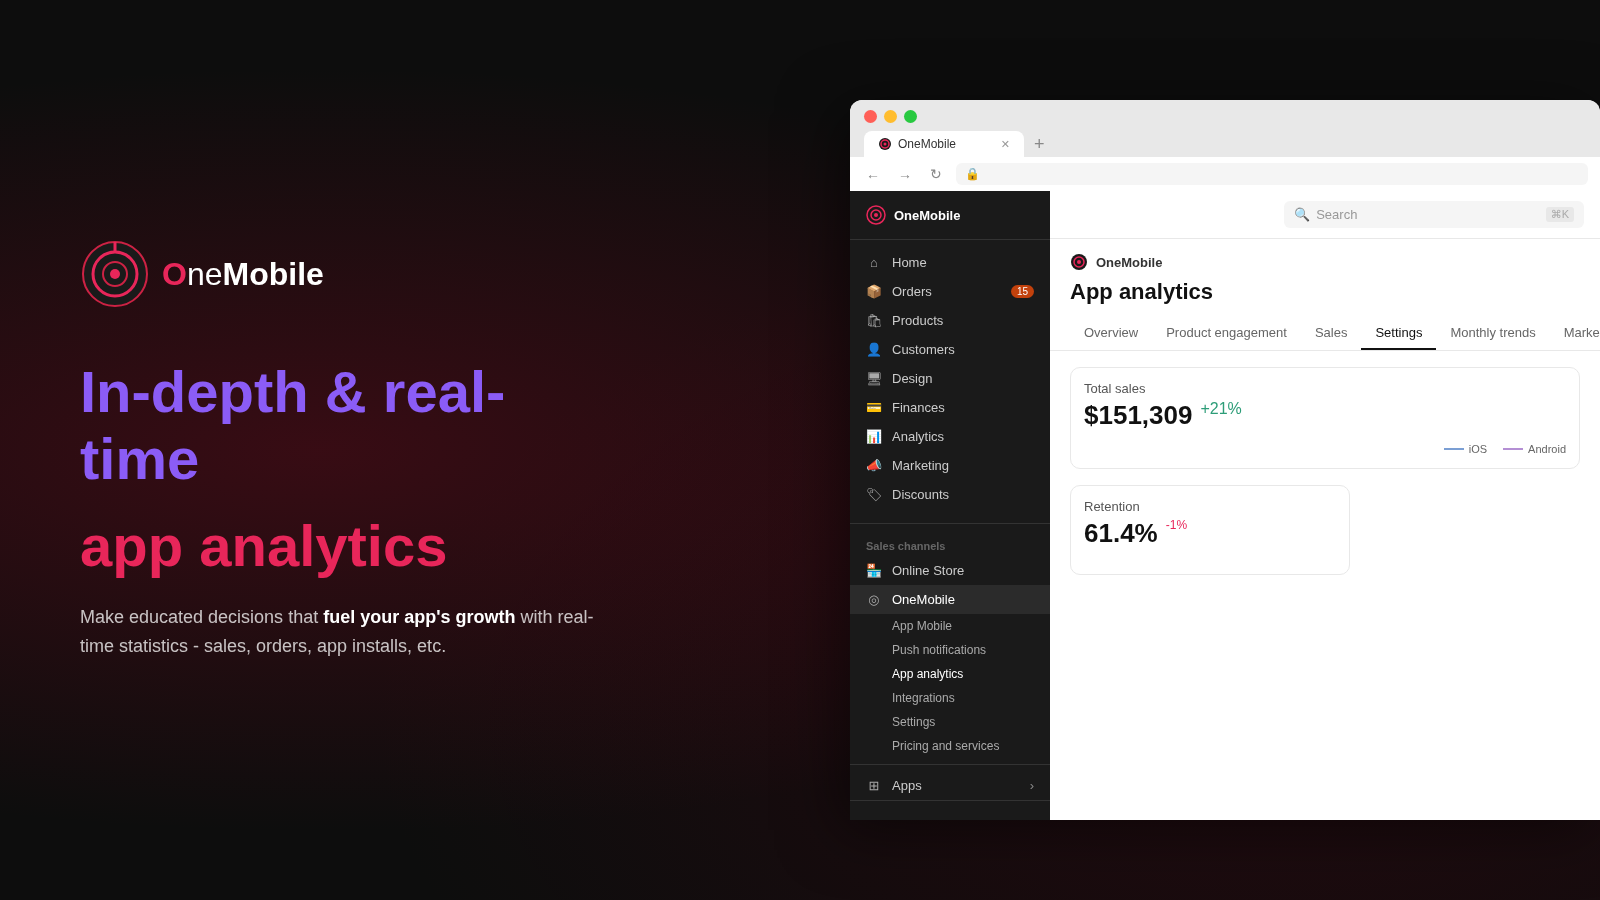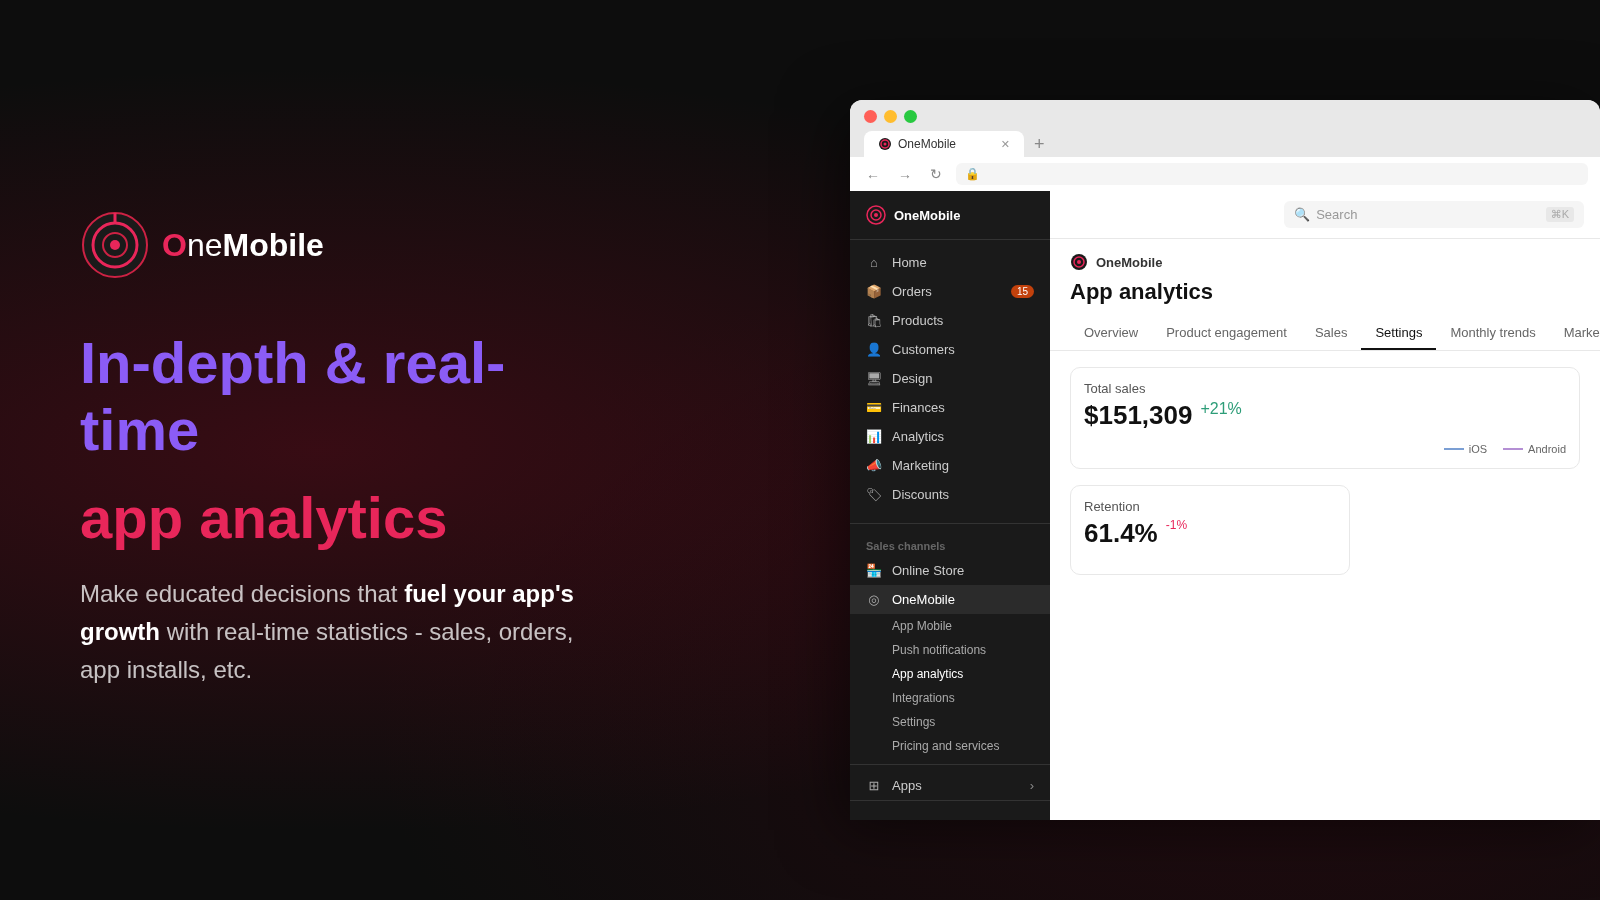--- a/index.html
+++ b/index.html
@@ -62,21 +62,21 @@
       margin-bottom: 20px;
     }
 
     .headline-pink {
       color: #e8265a;
       font-size: 58px;
       font-weight: 800;
     }
 
     .subtext {
-      font-size: 24px;
+      font-size: 18px;
       color: rgba(255,255,255,0.75);
       line-height: 1.6;
       max-width: 560px;
     }
 
     .subtext strong {
       color: white;
       font-weight: 700;
     }
 

